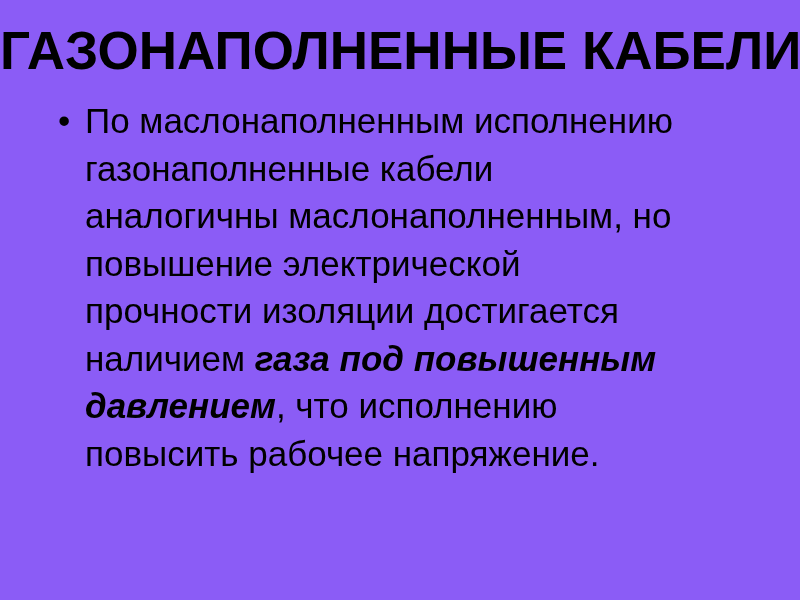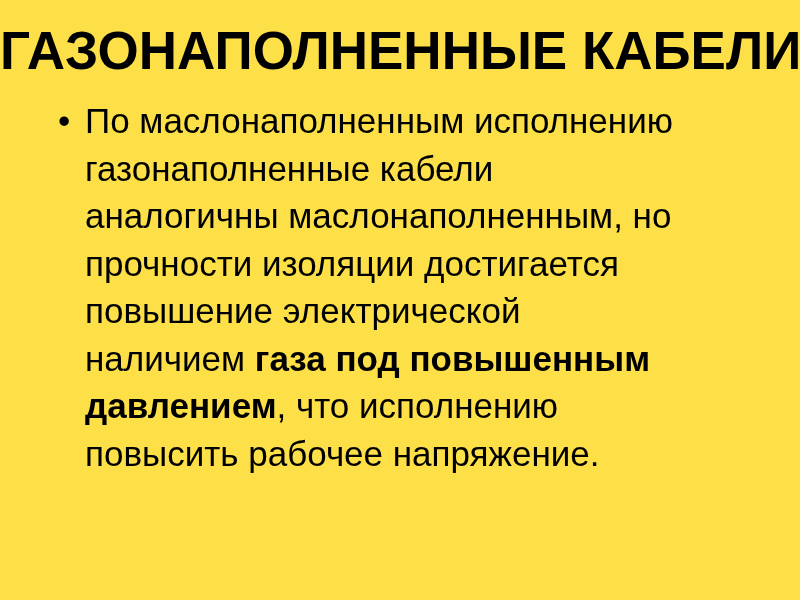--- a/index.html
+++ b/index.html
@@ -49,36 +49,37 @@
   }
   .body-line {
     white-space: nowrap;
   }
   .seg {
     font-weight: normal;
     font-style: normal;
   }
   .seg.bold-italic {
     font-weight: bold;
+    font-style: italic;
   }
 </style>
 </head>
 <body>
 
-<div class="slide" style="background: #fde047; color: rgb(0, 0, 0);">
+<div class="slide" style="background: #8b5cf6; color: rgb(0, 0, 0);">
   <h1 class="slide-title">ГАЗОНАПОЛНЕННЫЕ КАБЕЛИ</h1>
 
   <div class="slide-body">
     <div class="bullet-item">
       <span class="bullet-marker">•</span>
       <div class="bullet-text">
           <div class="body-line"><span class="seg">По маслонаполненным исполнению</span></div>
           <div class="body-line"><span class="seg">газонаполненные кабели</span></div>
           <div class="body-line"><span class="seg">аналогичны маслонаполненным, но</span></div>
+          <div class="body-line"><span class="seg">повышение электрической</span></div>
           <div class="body-line"><span class="seg">прочности изоляции достигается</span></div>
-          <div class="body-line"><span class="seg">повышение электрической</span></div>
           <div class="body-line"><span class="seg">наличием </span><span class="seg bold-italic">газа под повышенным</span></div>
           <div class="body-line"><span class="seg bold-italic">давлением</span><span class="seg">, что исполнению</span></div>
           <div class="body-line"><span class="seg">повысить рабочее напряжение.</span></div>
         </div>
     </div>
   </div>
 </div>
 
 </body></html>

